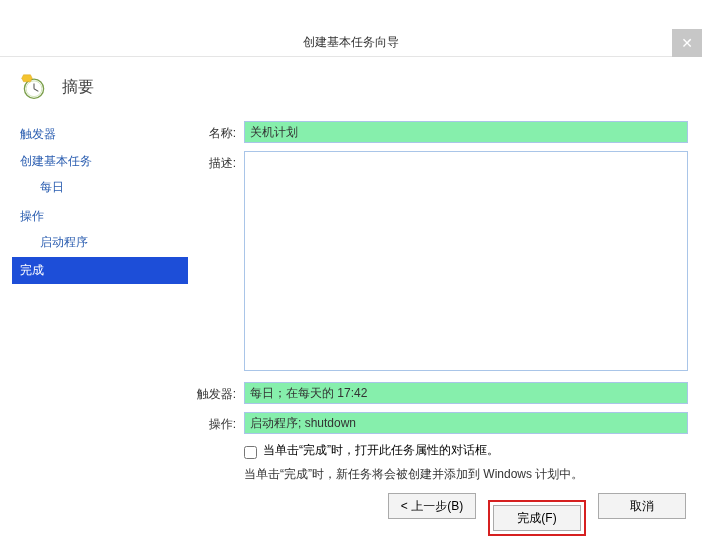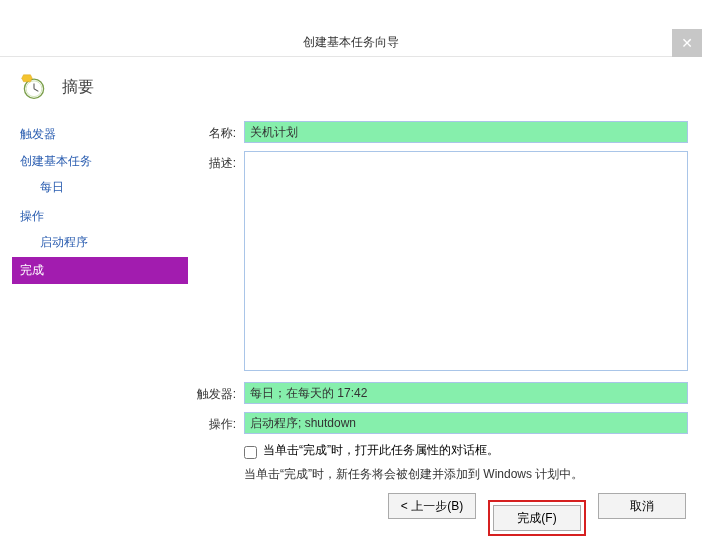--- a/index.html
+++ b/index.html
@@ -8,21 +8,21 @@
 .titlebar-text { color: #333; font-size: 12px; }
 .close-btn { position: absolute; right: 0; top: 0; width: 30px; height: 28px; background: #c7c7c7; color: #fff; display: flex; align-items: center; justify-content: center; font-size: 14px; cursor: pointer; }
 .header { display: flex; align-items: center; padding: 16px 20px 20px 20px; gap: 14px; }
 .header-icon { width: 28px; height: 28px; position: relative; }
 .header-icon svg { width: 28px; height: 28px; }
 .header-title { font-size: 16px; color: #444; }
 .content { display: flex; padding: 0 0 0 12px; }
 .sidebar { width: 176px; flex-shrink: 0; }
 .side-item { padding: 4px 8px; color: #2a5db0; cursor: pointer; line-height: 1.6; }
 .side-item.indent { padding-left: 28px; font-family: Liberation Mono, monospace; }
-.side-item.active { background: #a21caf; color: #fff; }
+.side-item.active { background: #1d4ed8; color: #fff; }
 .main { flex: 1; padding: 0 14px 0 6px; }
 .row { display: flex; align-items: flex-start; margin-bottom: 8px; }
 .label { width: 50px; text-align: right; padding-right: 8px; color: #333; padding-top: 4px; flex-shrink: 0; }
 .field { flex: 1; }
 .text-input { width: 100%; border: 1px solid #a9c5e8; padding: 3px 5px; font-family: inherit; font-size: 12px; color: #333; background: #fff; }
 .text-input.ro { background: #86efac; }
 .desc-area { width: 100%; height: 220px; border: 1px solid #a9c5e8; padding: 3px 5px; font-family: inherit; font-size: 12px; resize: none; background: #fff; }
 .checkbox-row { display: flex; align-items: flex-end; margin-left: 50px; margin-bottom: 6px; margin-top: 4px; }
 .checkbox-row input { margin-right: 6px; }
 .hint { margin-left: 50px; color: #333; line-height: 1.6; }

